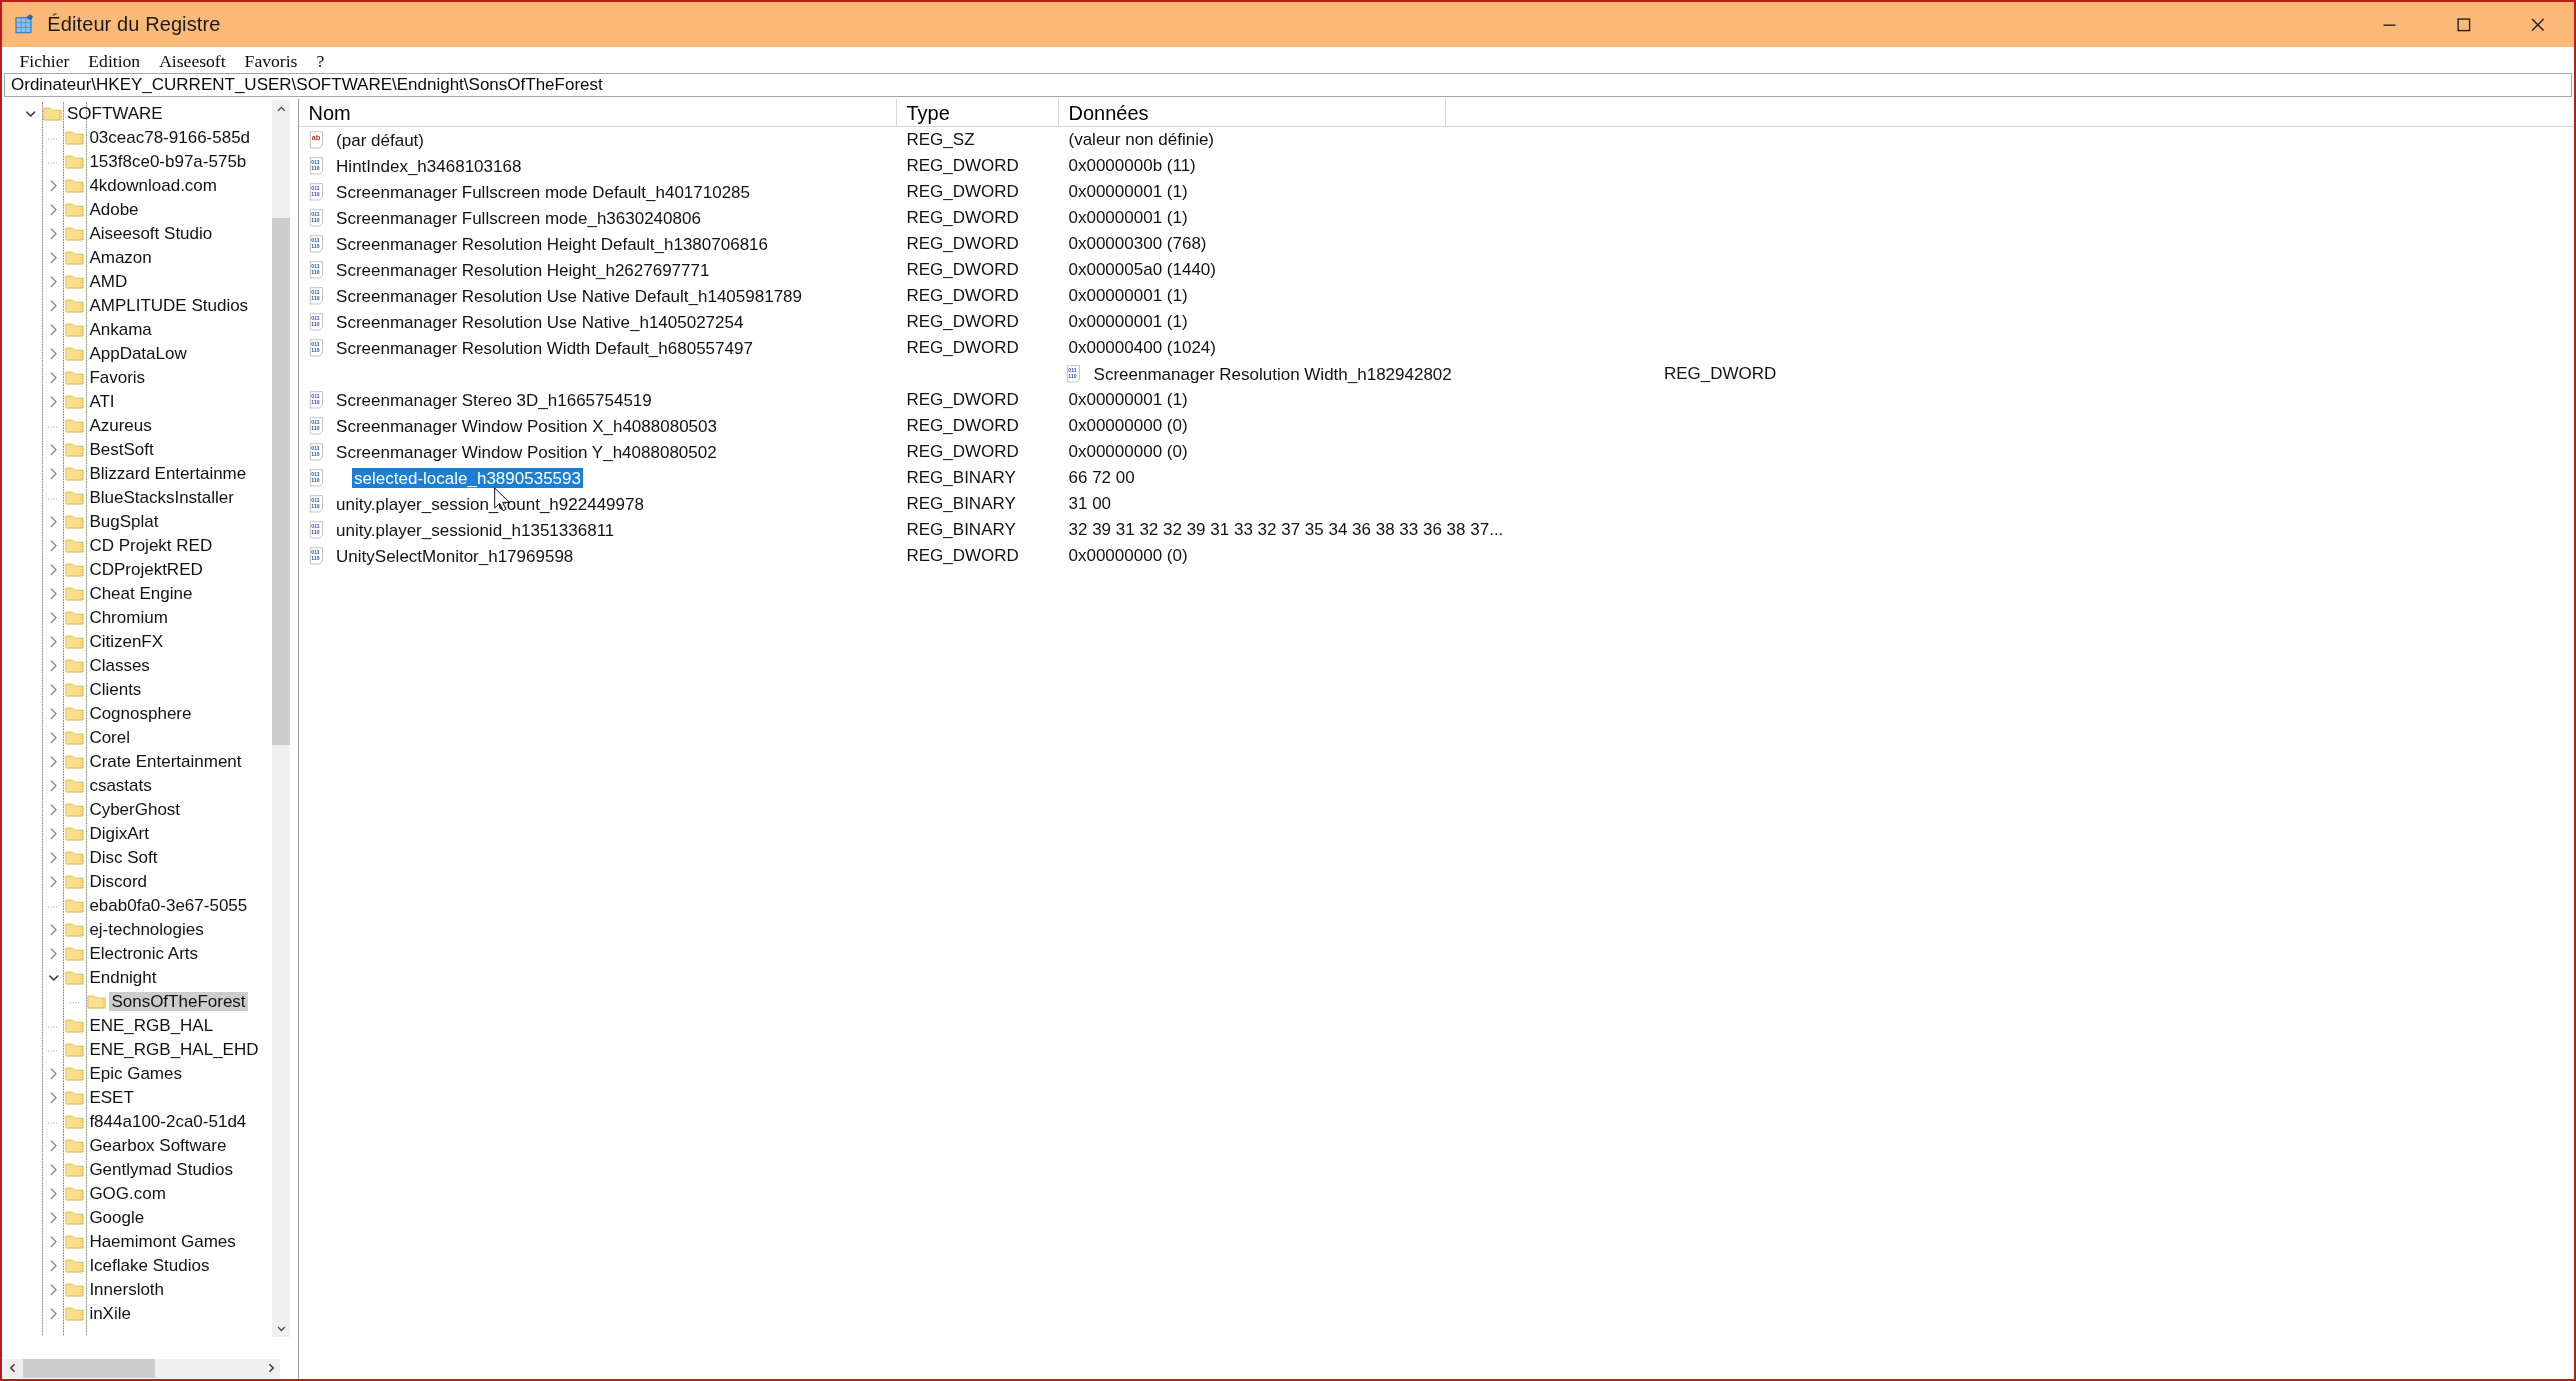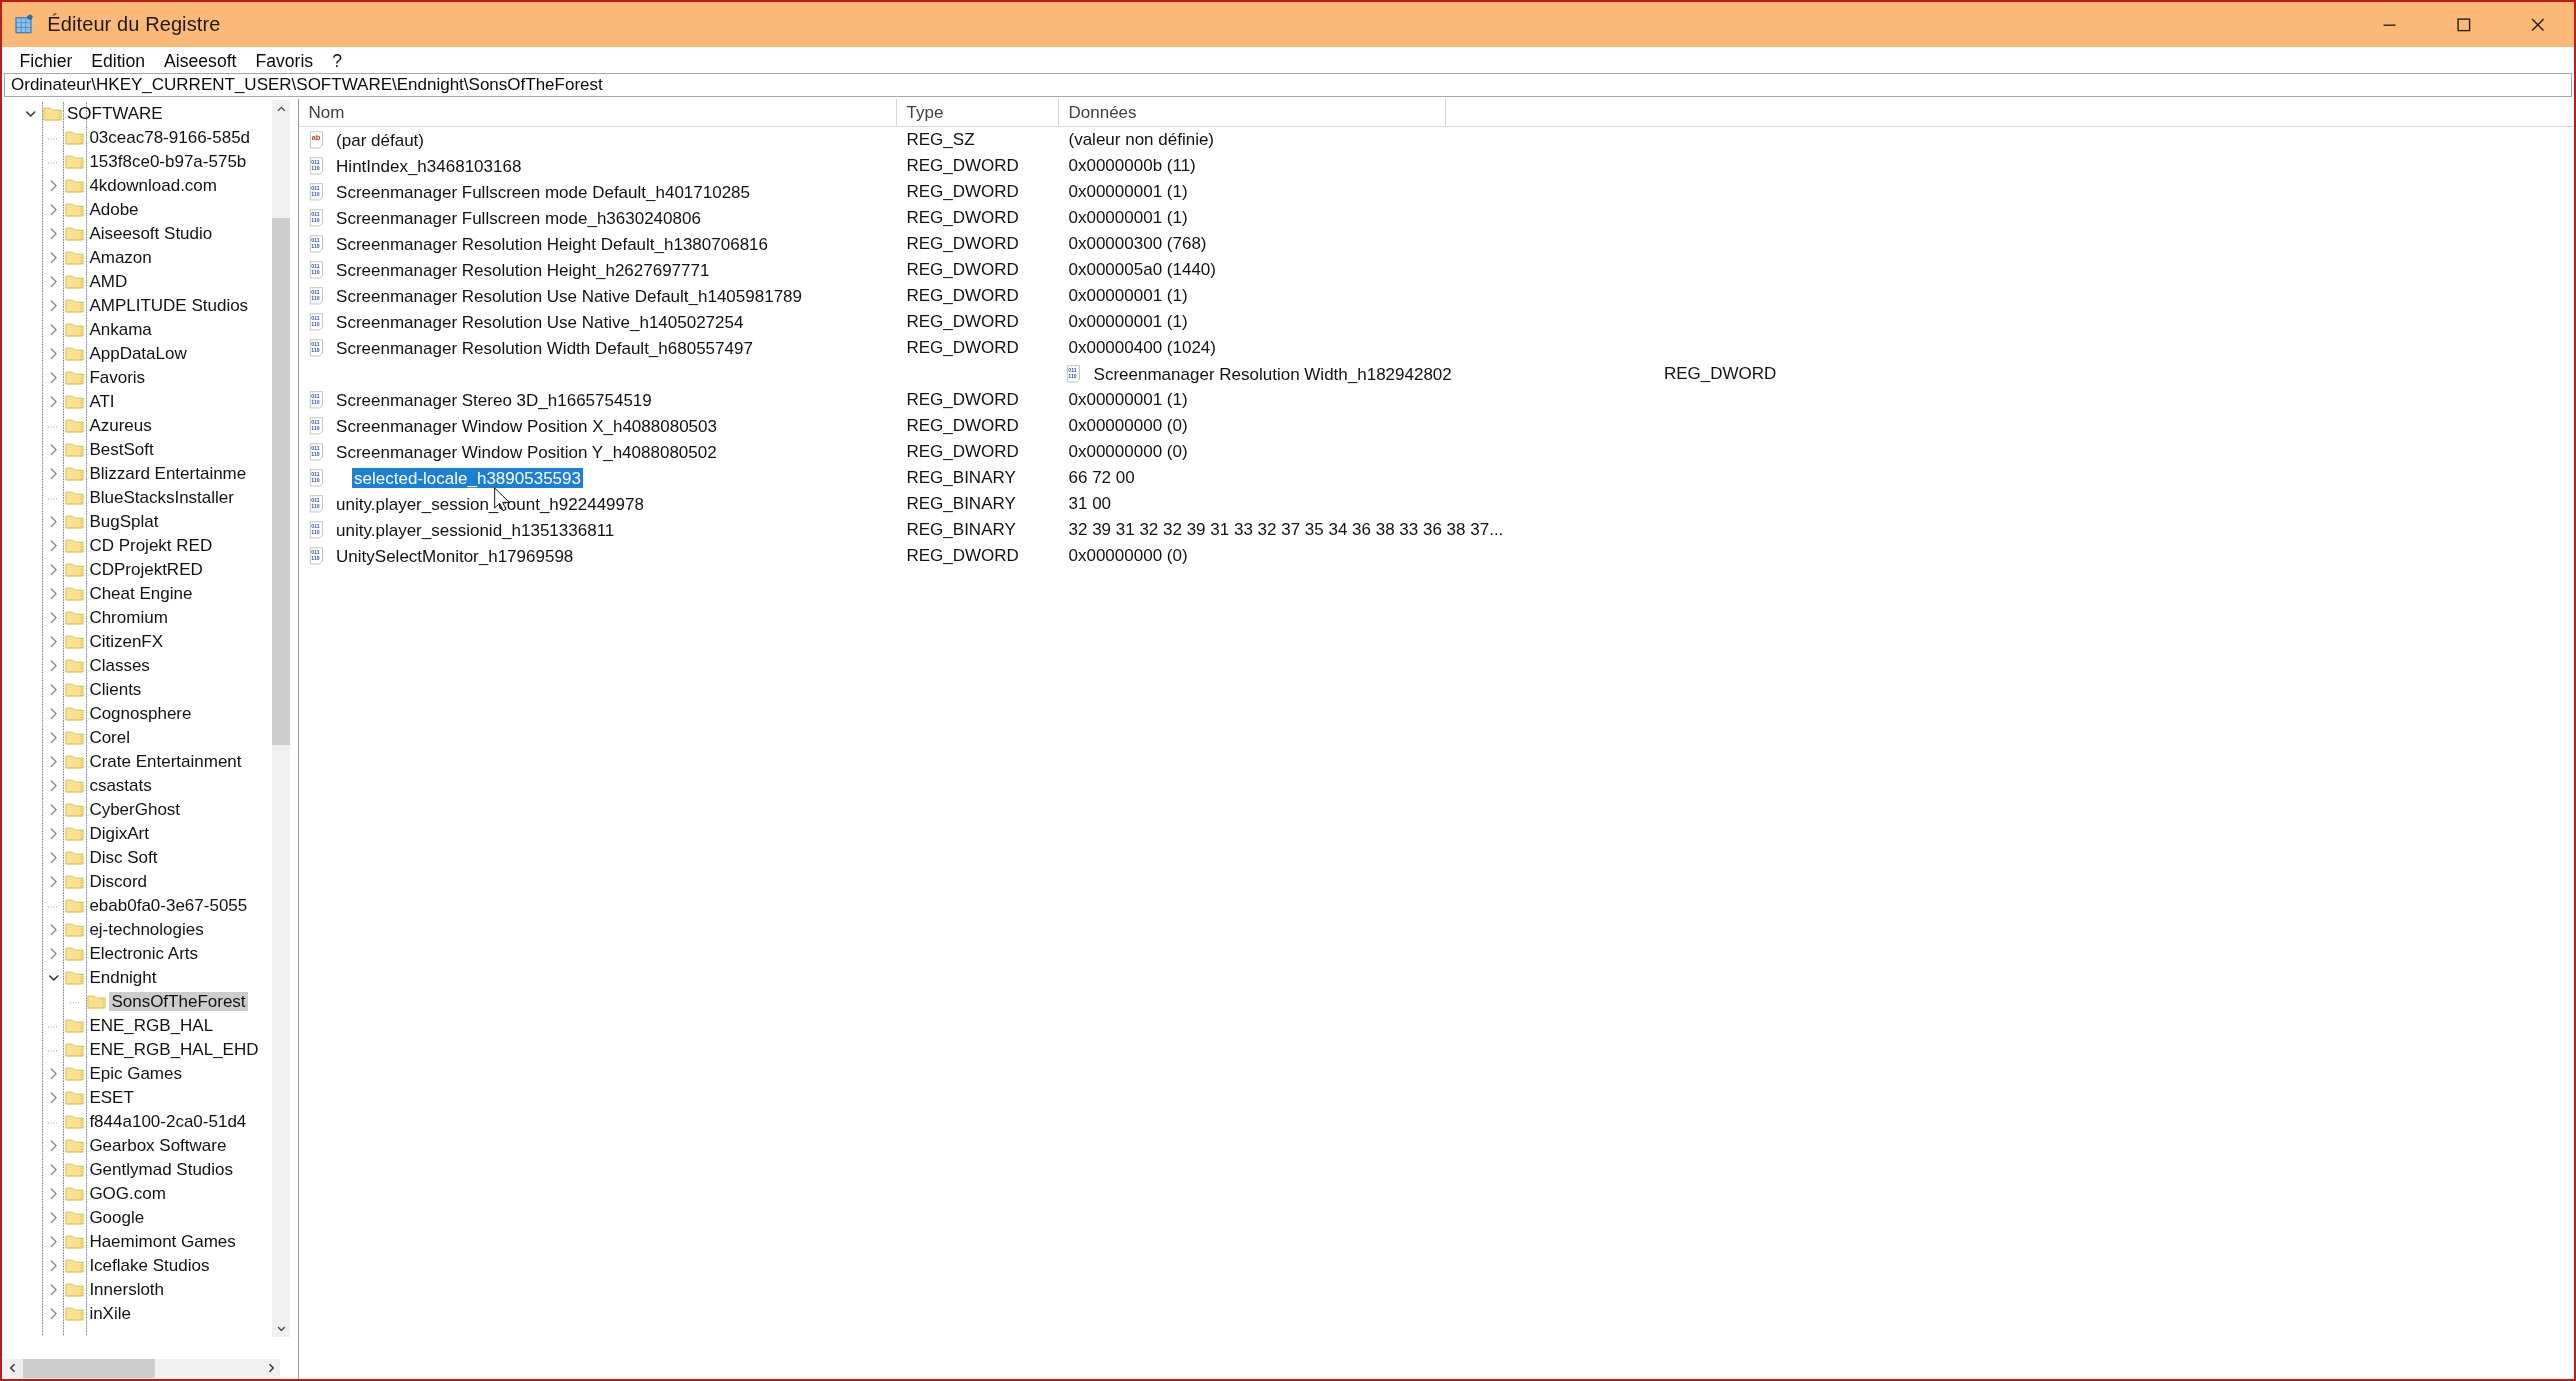--- a/index.html
+++ b/index.html
@@ -45,20 +45,21 @@
   }
   .winbtn svg { display: block; }
 
   
   #menubar {
     position: absolute; left: 0; top: 45px;
     width: 2572px; height: 28px;
     background: #ffffff;
     display: flex; align-items: center;
     padding-left: 8px;
+    font-family: Liberation Serif, serif;
   }
   .menu-item {
     font-size: 17.6px; color: #0a0a0a;
     padding: 1.4px 9.5px;
     white-space: nowrap;
   }
 
   
   #addressbar {
     position: absolute; left: 2px; top: 71px;
@@ -182,21 +183,21 @@
     position: absolute; left: 0; top: 0;
     width: 100%; height: 28px;
     background: #ffffff;
     border-bottom: 0.7px solid #d6d6d6;
     display: flex;
   }
   .hcell {
     height: 28px;
     display: flex; align-items: center;
     padding-left: 9.5px;
-    font-size: 17px; color: #404040;
+    font-size: 20px; color: #000000;
     border-right: 0.7px solid #d6d6d6;
     white-space: nowrap;
   }
   .hcell.c-name { width: 598px; }
   .hcell.c-type { width: 162px; }
   .hcell.c-data { width: 387px; }
 
   #listrows {
     position: absolute; left: 0; top: 28px;
     width: 100%;

